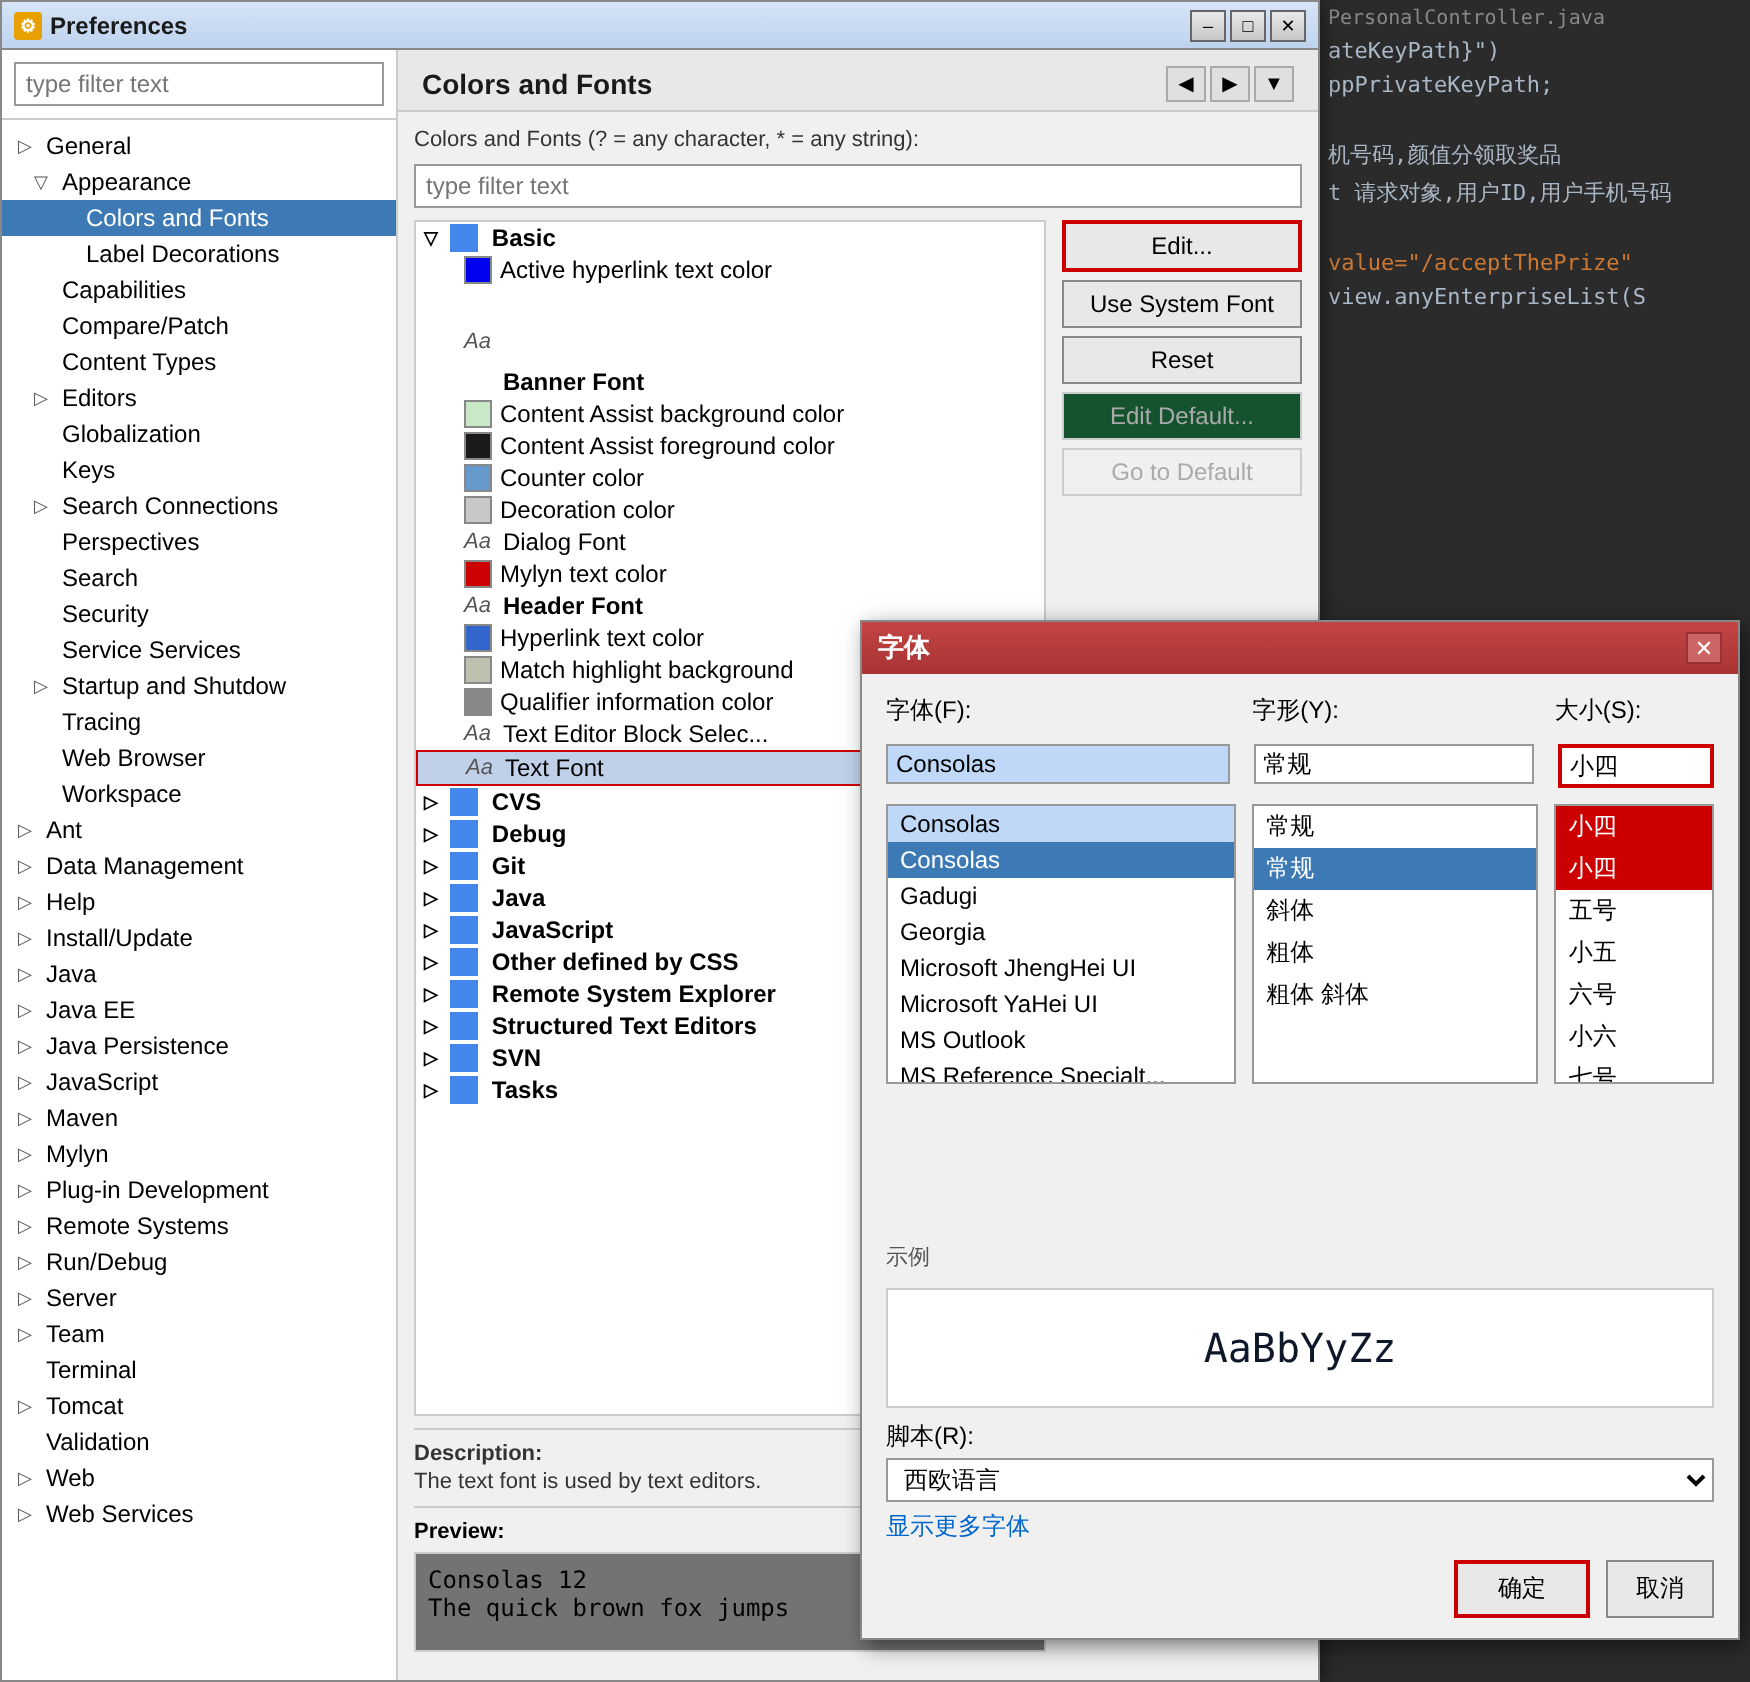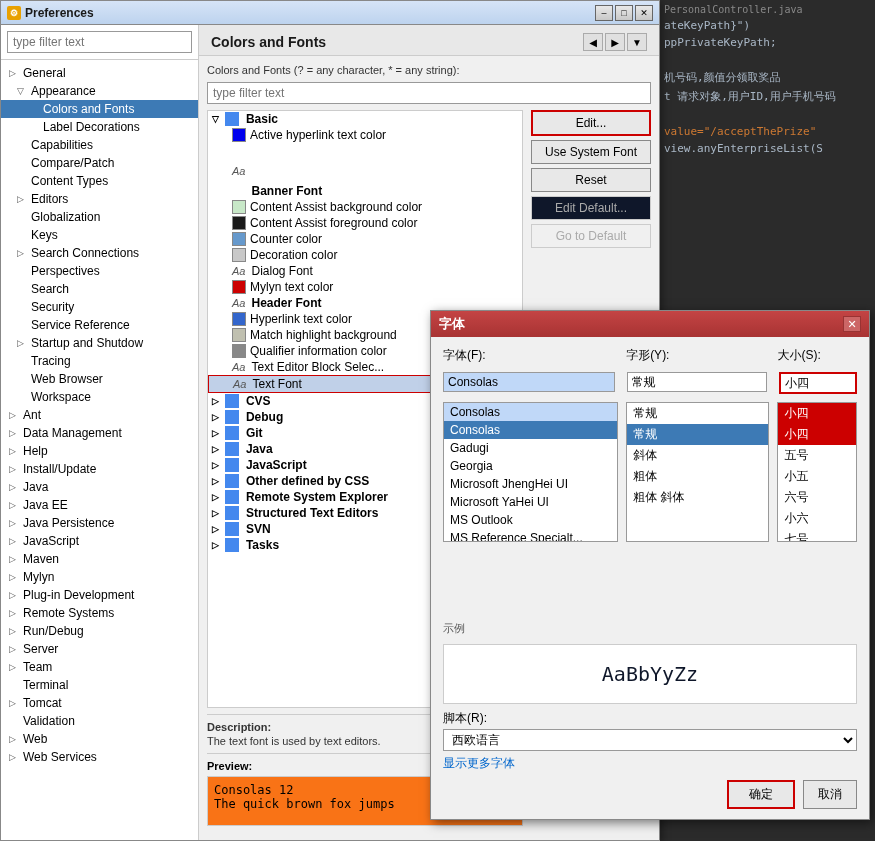--- a/index.html
+++ b/index.html
@@ -194,21 +194,21 @@
       font-size: 11px; color: #333;
     }
     .desc-label { font-weight: bold; margin-bottom: 2px; }
 
     .preview-section {
       border-top: 1px solid #ccc;
       padding: 6px 0;
     }
     .preview-label { font-weight: bold; font-size: 11px; margin-bottom: 4px; }
     .preview-box {
-      background: #f97316;
+      background: #737373;
       border: 1px solid #ccc;
       padding: 6px;
       font-family: 'Consolas', monospace;
       font-size: 12px;
       min-height: 50px;
     }
 
     
     .colors-tree::-webkit-scrollbar { width: 8px; }
     .colors-tree::-webkit-scrollbar-track { background: #f0f0f0; }
@@ -414,21 +414,21 @@
         <div class="tree-item indented1">
           <span class="tree-expand">&nbsp;</span>
           <span>Search</span>
         </div>
         <div class="tree-item indented1">
           <span class="tree-expand">&nbsp;</span>
           <span>Security</span>
         </div>
         <div class="tree-item indented1">
           <span class="tree-expand">&nbsp;</span>
-          <span>Service Reference</span>
+          <span>Service Services</span>
         </div>
         <div class="tree-item indented1">
           <span class="tree-expand">▷</span>
           <span>Startup and Shutdow</span>
         </div>
         <div class="tree-item indented1">
           <span class="tree-expand">&nbsp;</span>
           <span>Tracing</span>
         </div>
         <div class="tree-item indented1">
@@ -684,21 +684,21 @@
                 Consolas 12<br>
                 The quick brown fox jumps
               </div>
             </div>
           </div>
 
           <div class="panel-btn-section">
             <button class="highlight" style="border:2px solid #cc0000; background:#e8e8e8; padding:4px 6px; font-size:12px; cursor:pointer;">Edit...</button>
             <button style="border:1px solid #888; background:#e8e8e8; padding:4px 6px; font-size:12px; cursor:pointer;">Use System Font</button>
             <button style="border:1px solid #888; background:#e8e8e8; padding:4px 6px; font-size:12px; cursor:pointer;">Reset</button>
-            <button style="border:1px solid #ccc; background:#0f172a; color:#aaa; padding:4px 6px; font-size:12px; cursor:default;" disabled="">Edit Default...</button>
+            <button style="border:1px solid #ccc; background:#14532d; color:#aaa; padding:4px 6px; font-size:12px; cursor:default;" disabled="">Edit Default...</button>
             <button style="border:1px solid #ccc; background:#f0f0f0; color:#aaa; padding:4px 6px; font-size:12px; cursor:default;" disabled="">Go to Default</button>
           </div>
         </div>
       </div>
     </div>
   </div>
 </div>
 
 <div class="font-dialog">
   <div class="font-dialog-titlebar">

